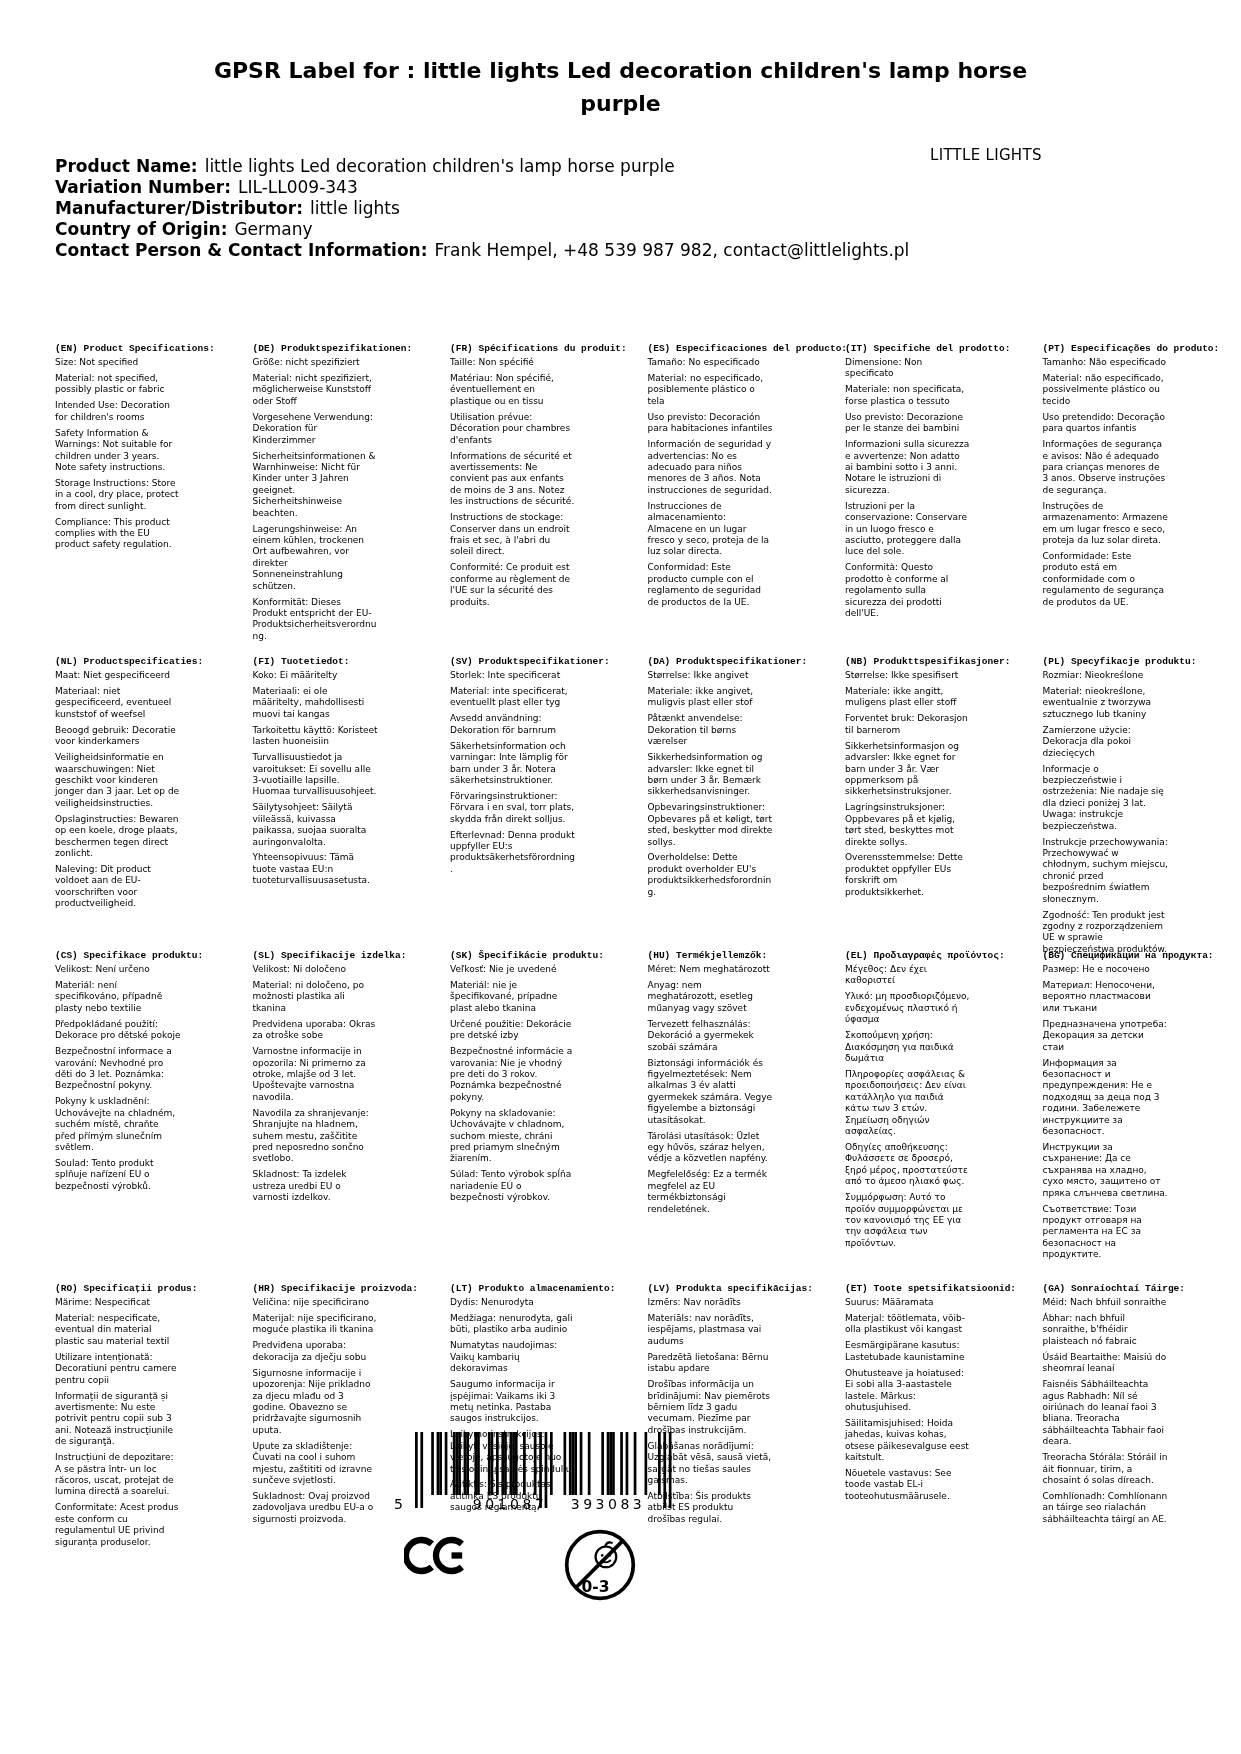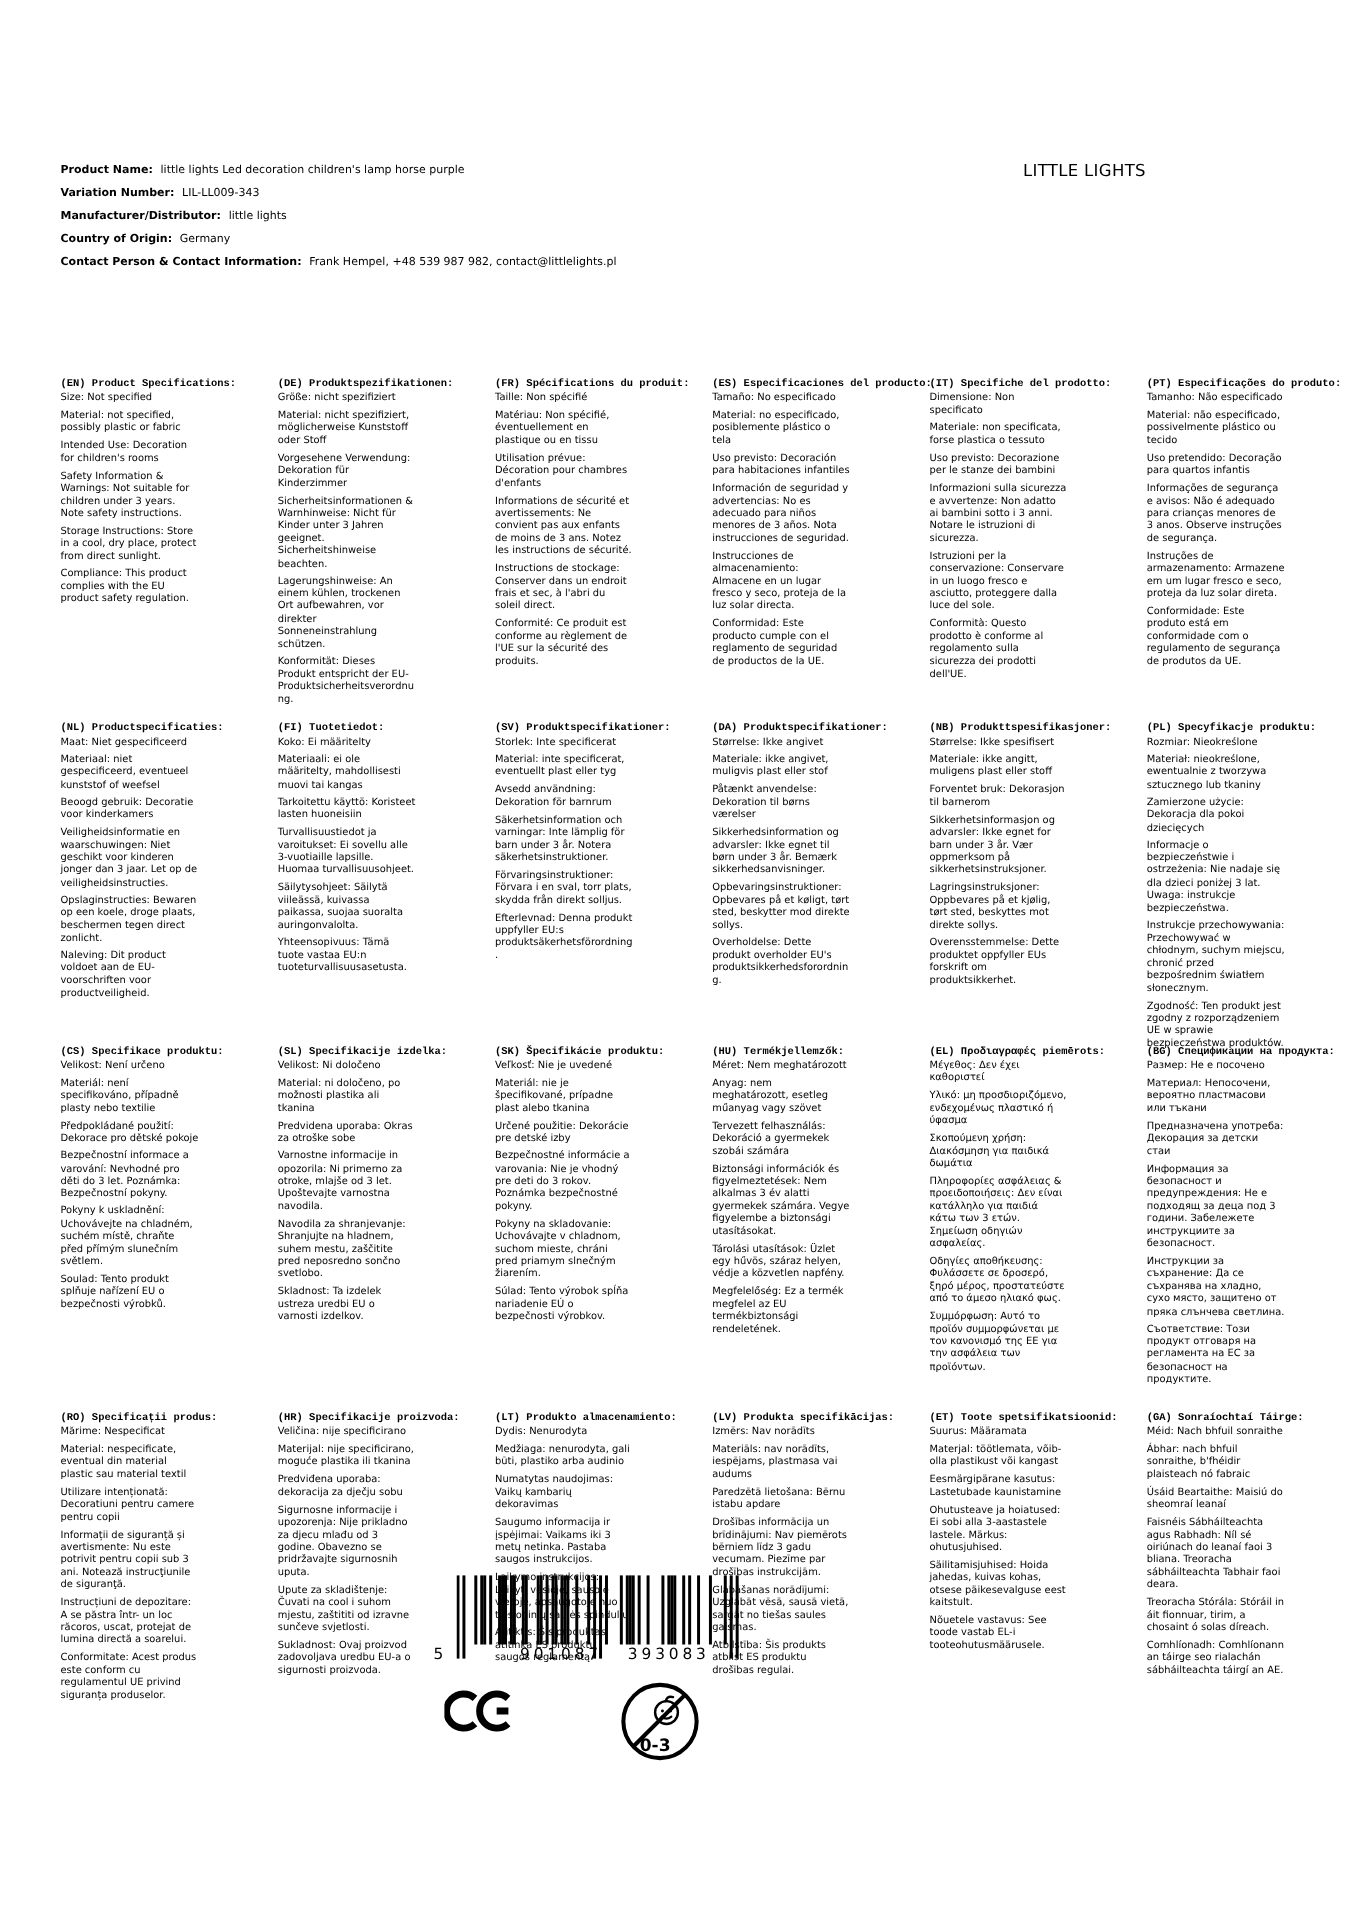--- a/index.html
+++ b/index.html
@@ -8,21 +8,21 @@
     width:1241px;height:1754px;
     background:#ffffff;color:#000;
     font-family:"DejaVu Sans","Liberation Sans",sans-serif;
     overflow:hidden;
   }
   .doc-title{
     position:absolute;top:54px;left:170px;width:901px;
     text-align:center;font-weight:bold;font-size:22px;line-height:1.5;
   }
   .brand{position:absolute;left:930px;top:146px;font-size:15px;letter-spacing:.3px;}
-  .info{position:absolute;left:55px;top:144px;font-size:10px;line-height:21px;}
+  .info{position:absolute;left:55px;top:156px;font-size:17px;line-height:21px;}
   .info-label{font-weight:bold;}
   .info-value{margin-left:7px;}
   .spec-row{
     position:absolute;left:55px;width:1185px;
     display:grid;grid-template-columns:repeat(6,197.5px);align-items:start;
   }
   #spec-row-1{top:343px}
   #spec-row-2{top:656px}
   #spec-row-3{top:950px}
   #spec-row-4{top:1283px}
@@ -39,20 +39,21 @@
   #ean-g1{left:510px;transform:translateX(-50%);}
   #ean-g2{left:608px;transform:translateX(-50%);}
   .ce-mark{position:absolute;left:404px;top:1535px;}
   .age-mark{position:absolute;left:563px;top:1528px;}
 </style>
 </head>
 <body>
 
 <div class="page">
 
+  <div class="doc-title">GPSR Label for : little lights Led decoration children's lamp horse purple</div>
 
   <div class="brand">LITTLE LIGHTS</div>
 
   <div class="info" id="info-block">
       <div class="info-line"><span class="info-label">Product Name:</span><span class="info-value">little lights Led decoration children's lamp horse purple</span></div>
       <div class="info-line"><span class="info-label">Variation Number:</span><span class="info-value">LIL-LL009-343</span></div>
       <div class="info-line"><span class="info-label">Manufacturer/Distributor:</span><span class="info-value">little lights</span></div>
       <div class="info-line"><span class="info-label">Country of Origin:</span><span class="info-value">Germany</span></div>
       <div class="info-line"><span class="info-label">Contact Person &amp; Contact Information:</span><span class="info-value">Frank Hempel, +48 539 987 982, contact@littlelights.pl</span></div>
     </div>
@@ -200,21 +201,21 @@
       <div class="spec-cell">
         <div class="spec-heading">(HU) Termékjellemzők:</div>
         <p class="spec-par">Méret: Nem meghatározott</p>
         <p class="spec-par">Anyag: nem meghatározott, esetleg műanyag vagy szövet</p>
         <p class="spec-par">Tervezett felhasználás: Dekoráció a gyermekek szobái számára</p>
         <p class="spec-par">Biztonsági információk és figyelmeztetések: Nem alkalmas 3 év alatti gyermekek számára. Vegye figyelembe a biztonsági utasításokat.</p>
         <p class="spec-par">Tárolási utasítások: Üzlet egy hűvös, száraz helyen, védje a közvetlen napfény.</p>
         <p class="spec-par">Megfelelőség: Ez a termék megfelel az EU termékbiztonsági rendeletének.</p>
       </div>
       <div class="spec-cell">
-        <div class="spec-heading">(EL) Προδιαγραφές piemērots:</div>
+        <div class="spec-heading">(EL) Προδιαγραφές προϊόντος:</div>
         <p class="spec-par">Μέγεθος: Δεν έχει καθοριστεί</p>
         <p class="spec-par">Υλικό: μη προσδιοριζόμενο, ενδεχομένως πλαστικό ή ύφασμα</p>
         <p class="spec-par">Σκοπούμενη χρήση: Διακόσμηση για παιδικά δωμάτια</p>
         <p class="spec-par">Πληροφορίες ασφάλειας &amp; προειδοποιήσεις: Δεν είναι κατάλληλο για παιδιά κάτω των 3 ετών. Σημείωση οδηγιών ασφαλείας.</p>
         <p class="spec-par">Οδηγίες αποθήκευσης: Φυλάσσετε σε δροσερό, ξηρό μέρος, προστατεύστε από το άμεσο ηλιακό φως.</p>
         <p class="spec-par">Συμμόρφωση: Αυτό το προϊόν συμμορφώνεται με τον κανονισμό της ΕΕ για την ασφάλεια των προϊόντων.</p>
       </div>
       <div class="spec-cell">
         <div class="spec-heading">(BG) Спецификации на продукта:</div>
         <p class="spec-par">Размер: Не е посочено</p>

